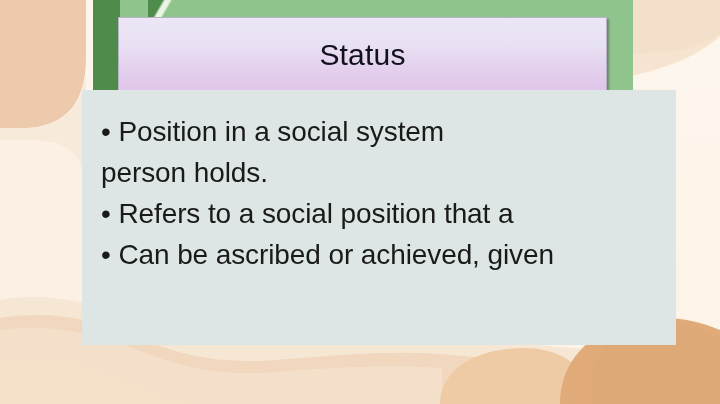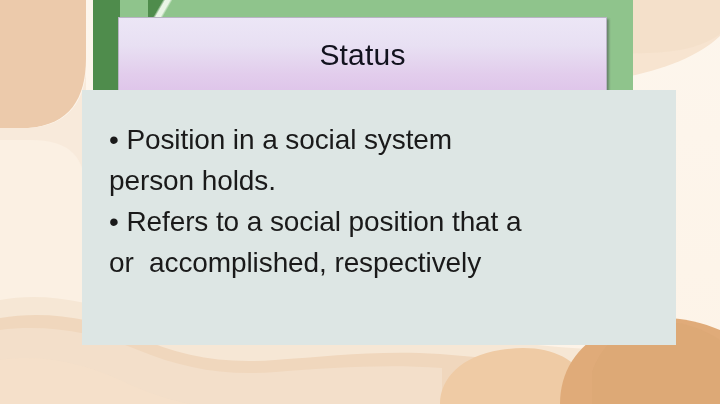--- a/index.html
+++ b/index.html
@@ -89,21 +89,21 @@
     top: 90px;
     width: 594px;
     height: 255px;
     background: #dde6e4;
   }
   .body-list {
     position: absolute;
     left: 11px;
     top: 13px;
     width: 580px;
-    margin: 16px;
+    margin: 8px;
     padding: 0;
     list-style: none;
   }
   .body-line {
     font-size: 28px;
     line-height: 41px;
     color: #1a1a1a;
     white-space: pre;
     font-weight: 400;
     letter-spacing: -0.1px;
@@ -154,17 +154,17 @@
 
   <div class="title-plate">
     <div class="title-text">Status</div>
   </div>
 
   <div class="content-panel">
     <ul class="body-list">
       <li class="body-line">• Position in a social system</li>
       <li class="body-line">person holds.</li>
       <li class="body-line">• Refers to a social position that a</li>
-      <li class="body-line">or  accomplished, respectively</li>
+      <li class="body-line">• Can be ascribed or achieved, given</li>
     </ul>
   </div>
 
 </div>
 
 </body></html>

